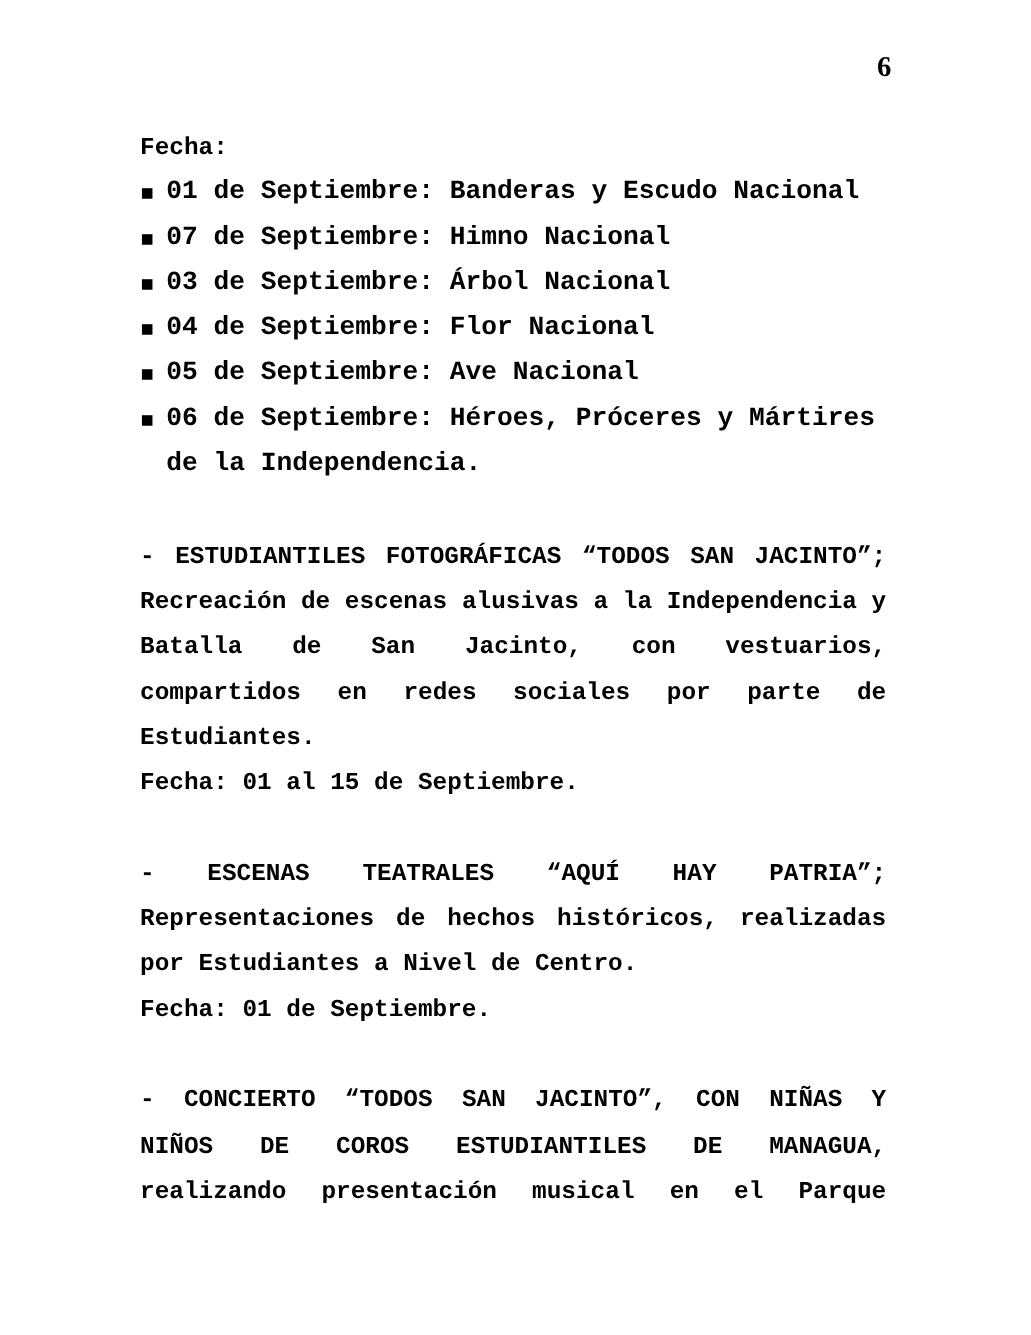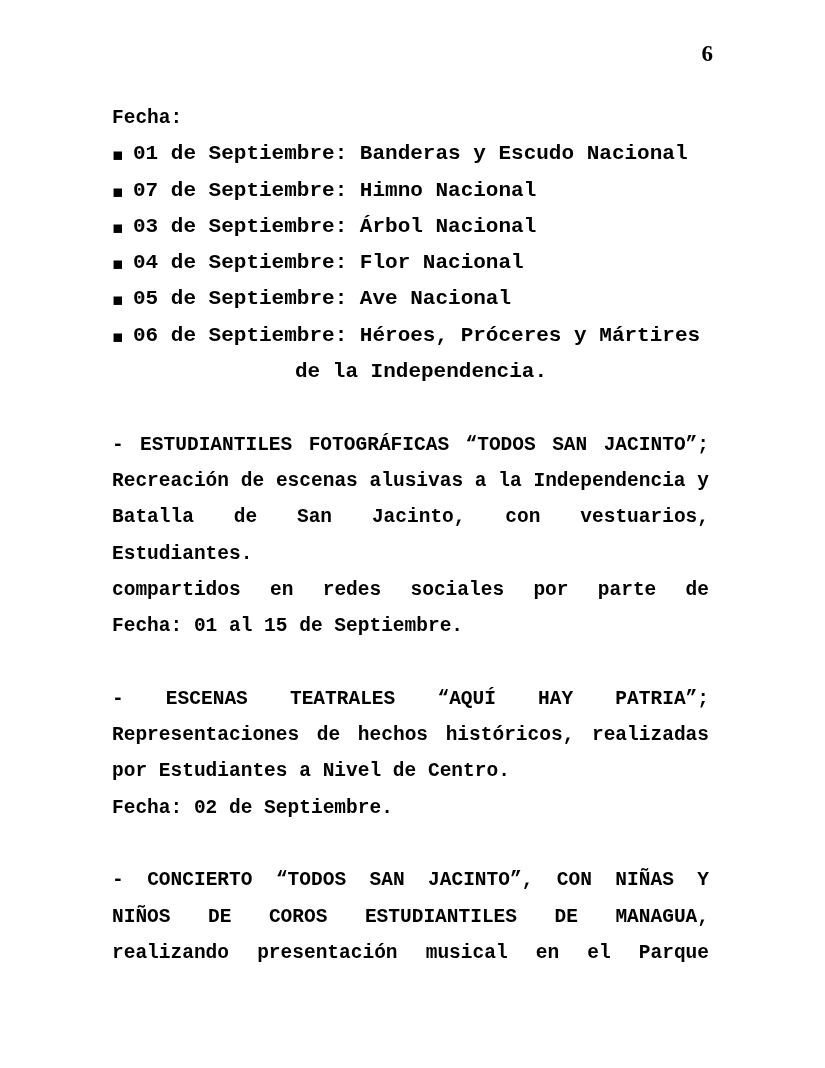--- a/index.html
+++ b/index.html
@@ -58,21 +58,20 @@
     top: 0;
     width: 21px;
     font-family: "DejaVu Sans", sans-serif;
     font-size: 17px;
     line-height: 36.3px;
   }
   .bullet-cont {
     padding-left: 21px;
     font-size: 21px;
     white-space: nowrap;
-    text-align: center;
   }
   .spacer {
     height: 36.3px;
   }
 </style>
 </head>
 <body>
 
 <div class="page">
 
@@ -100,30 +99,30 @@
     <div class="bullet-line">
       <span class="bullet">▪</span><span>06 de Septiembre: Héroes, Próceres y Mártires</span>
     </div>
     <div class="bullet-cont">de la Independencia.</div>
 
     <div class="spacer"></div>
 
     <div class="line just">- ESTUDIANTILES FOTOGRÁFICAS “TODOS SAN JACINTO”;</div>
     <div class="line just">Recreación de escenas alusivas a la Independencia y</div>
     <div class="line just">Batalla de San Jacinto, con vestuarios,</div>
+    <div class="line just">compartidos en redes sociales por parte de</div>
     <div class="line">Estudiantes.</div>
-    <div class="line just">compartidos en redes sociales por parte de</div>
     <div class="line">Fecha: 01 al 15 de Septiembre.</div>
 
     <div class="spacer"></div>
 
     <div class="line just">- ESCENAS TEATRALES “AQUÍ HAY PATRIA”;</div>
     <div class="line just">Representaciones de hechos históricos, realizadas</div>
     <div class="line">por Estudiantes a Nivel de Centro.</div>
-    <div class="line">Fecha: 02 de Septiembre.</div>
+    <div class="line">Fecha: 01 de Septiembre.</div>
 
     <div class="spacer"></div>
 
     <div class="line just">- CONCIERTO “TODOS SAN JACINTO”, CON NIÑAS Y</div>
     <div class="line just">NIÑOS DE COROS ESTUDIANTILES DE MANAGUA,</div>
     <div class="line just">realizando presentación musical en el Parque</div>
 
   </div>
 </div>
 

